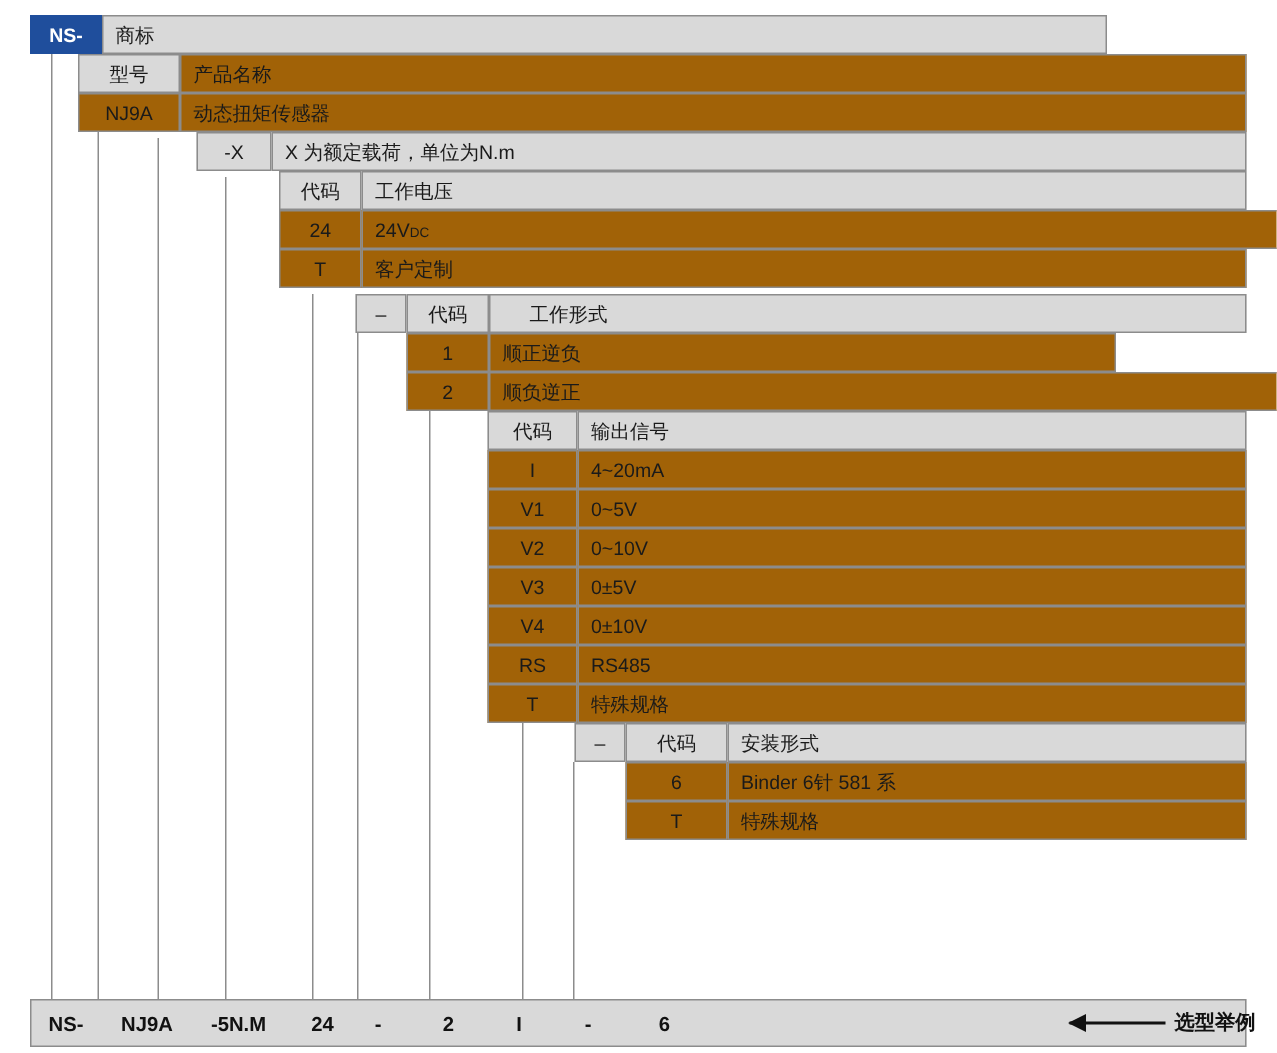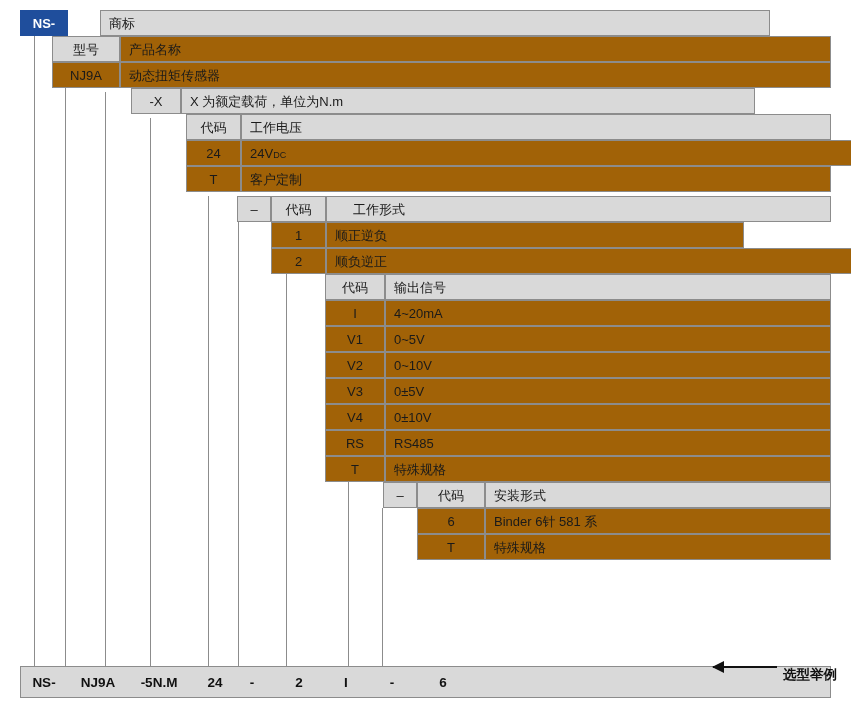--- a/index.html
+++ b/index.html
@@ -54,21 +54,21 @@
     align-items:center;
     justify-content:center;
     font-weight:bold;
     font-size:13.5px;
     color:#111;
     white-space:nowrap;
   }
   .arrowwrap{
     position:absolute;
     right:14px;top:666px;height:32px;
-    display:flex;gap:6px;
+    display:flex;align-items:center;gap:6px;
   }
   .arrow{
     position:relative;
     width:64px;height:2px;background:#111;
   }
   .arrow:before{
     content:"";
     position:absolute;left:-1px;top:-5px;
     border-top:6px solid transparent;
     border-bottom:6px solid transparent;
@@ -86,30 +86,30 @@
   <div class="vline" style="left:65px;top:66px;height:600px;"></div>
   <div class="vline" style="left:105px;top:92px;height:574px;"></div>
   <div class="vline" style="left:150px;top:118px;height:548px;"></div>
   <div class="vline" style="left:208px;top:196px;height:470px;"></div>
   <div class="vline" style="left:238px;top:222px;height:444px;"></div>
   <div class="vline" style="left:286px;top:274px;height:392px;"></div>
   <div class="vline" style="left:348px;top:482px;height:184px;"></div>
   <div class="vline" style="left:382px;top:508px;height:158px;"></div>
 
   <div class="cell code blue" style="left:20px;top:10px;width:48px;">NS-</div>
-  <div class="cell desc hdr" style="left:68px;top:10px;width:670px;margin-left:32px;">商标</div>
+  <div class="cell desc hdr" style="left:68px;top:10px;width:670px;">商标</div>
 
   <div class="cell code hdr" style="left:52px;top:36px;width:68px;">型号</div>
   <div class="cell desc" style="left:120px;top:36px;width:711px;">产品名称</div>
 
   <div class="cell code" style="left:52px;top:62px;width:68px;">NJ9A</div>
   <div class="cell desc" style="left:120px;top:62px;width:711px;">动态扭矩传感器</div>
 
   <div class="cell code hdr" style="left:131px;top:88px;width:50px;">-X</div>
-  <div class="cell desc hdr" style="left:181px;top:88px;width:574px;">X 为额定载荷，单位为N.m</div>
+  <div class="cell desc hdr" style="left:181px;top:88px;width:650px;">X 为额定载荷，单位为N.m</div>
 
   <div class="cell code hdr" style="left:186px;top:114px;width:55px;">代码</div>
   <div class="cell desc hdr" style="left:241px;top:114px;width:590px;">工作电压</div>
 
   <div class="cell code" style="left:186px;top:140px;width:55px;">24</div>
   <div class="cell desc" style="left:241px;top:140px;width:708px;">
     <span>24V</span>
       <span class="sub">DC</span>
   </div>
 

